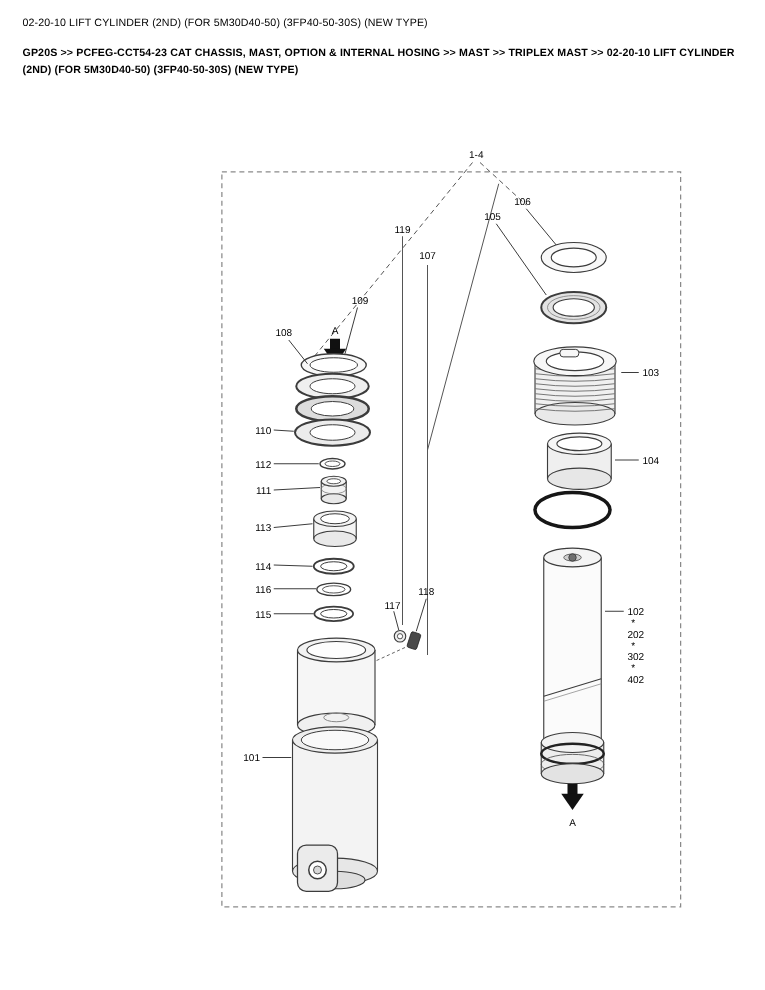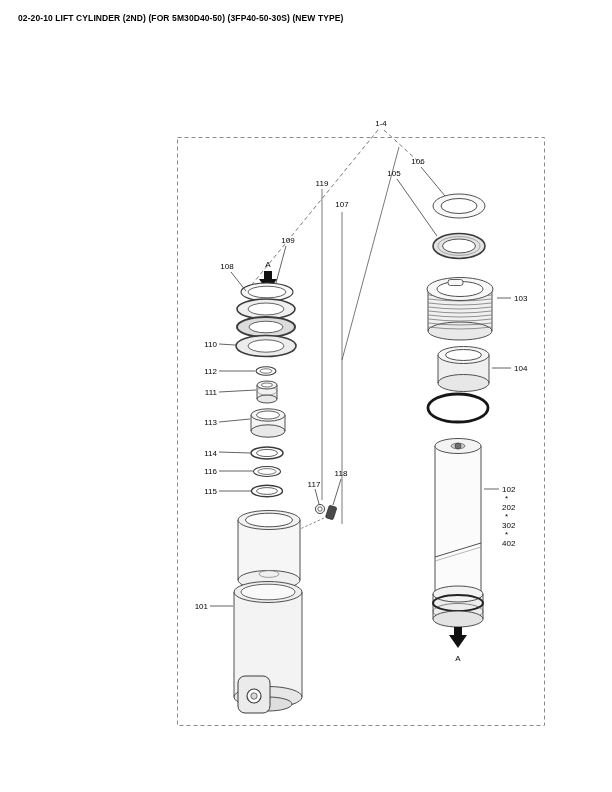--- a/index.html
+++ b/index.html
@@ -1,30 +1,31 @@
 <!DOCTYPE html>
 <html><head>
 <meta charset="utf-8">
 <style>
   html,body{margin:0;padding:0;}
   body{
     width:612px;height:792px;background:#ffffff;position:relative;overflow:hidden;
     font-family:"Liberation Sans",sans-serif;
   }
   .page-header{position:absolute;left:18px;top:13px;width:578px;}
-  .title{font-size:8.5px;font-weight:bold;color:#000;letter-spacing:.1px;}
+  .title{font-size:8.5px;font-weight:normal;color:#000;letter-spacing:.1px;}
   .breadcrumb{margin-top:13px;font-size:8.5px;font-weight:bold;color:#000;line-height:1.5;letter-spacing:.1px;}
   svg.diagram{position:absolute;left:0;top:0;}
   svg text{font:8px "Liberation Sans",sans-serif;fill:#000;stroke:none;}
 </style>
 </head>
 <body>
 
 <header class="page-header">
   <div class="title">02-20-10 LIFT CYLINDER (2ND) (FOR 5M30D40-50) (3FP40-50-30S) (NEW TYPE)</div>
+  <div class="breadcrumb">GP20S &gt;&gt; PCFEG-CCT54-23 CAT CHASSIS, MAST, OPTION &amp; INTERNAL HOSING &gt;&gt; MAST &gt;&gt; TRIPLEX MAST &gt;&gt; 02-20-10 LIFT CYLINDER (2ND) (FOR 5M30D40-50) (3FP40-50-30S) (NEW TYPE)</div>
 </header>
 
 <svg class="diagram" width="612" height="792" viewBox="0 0 612 792">
 
   <rect x="177.5" y="137.5" width="367" height="588" fill="none" stroke="#8a8a8a" stroke-width="1" stroke-dasharray="4 3"></rect>
 
   <g stroke="#555" stroke-width="0.8" fill="none">
     <line x1="378" y1="130" x2="250" y2="287" stroke-dasharray="4 3"></line>
     <line x1="384" y1="130" x2="421" y2="164" stroke-dasharray="4 3"></line>
     <line x1="399" y1="147" x2="342" y2="360"></line>

